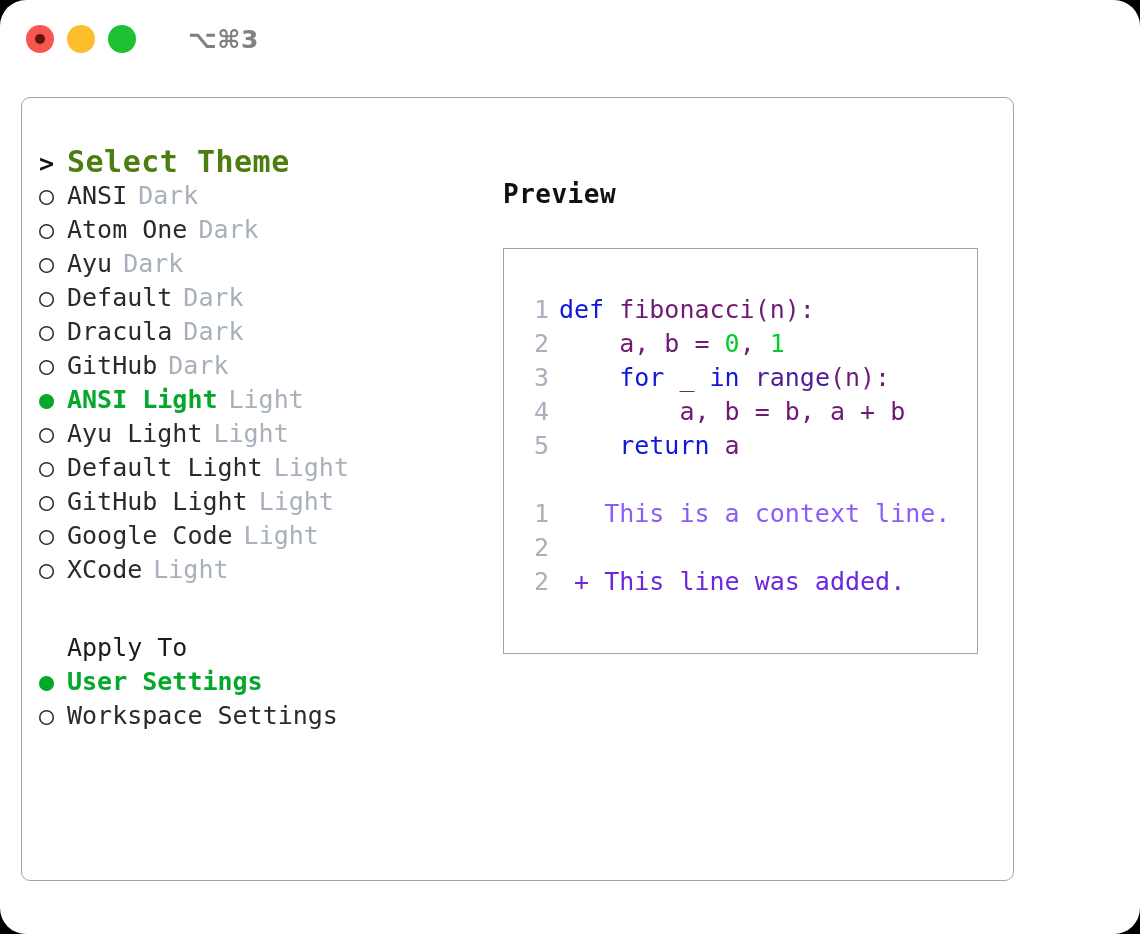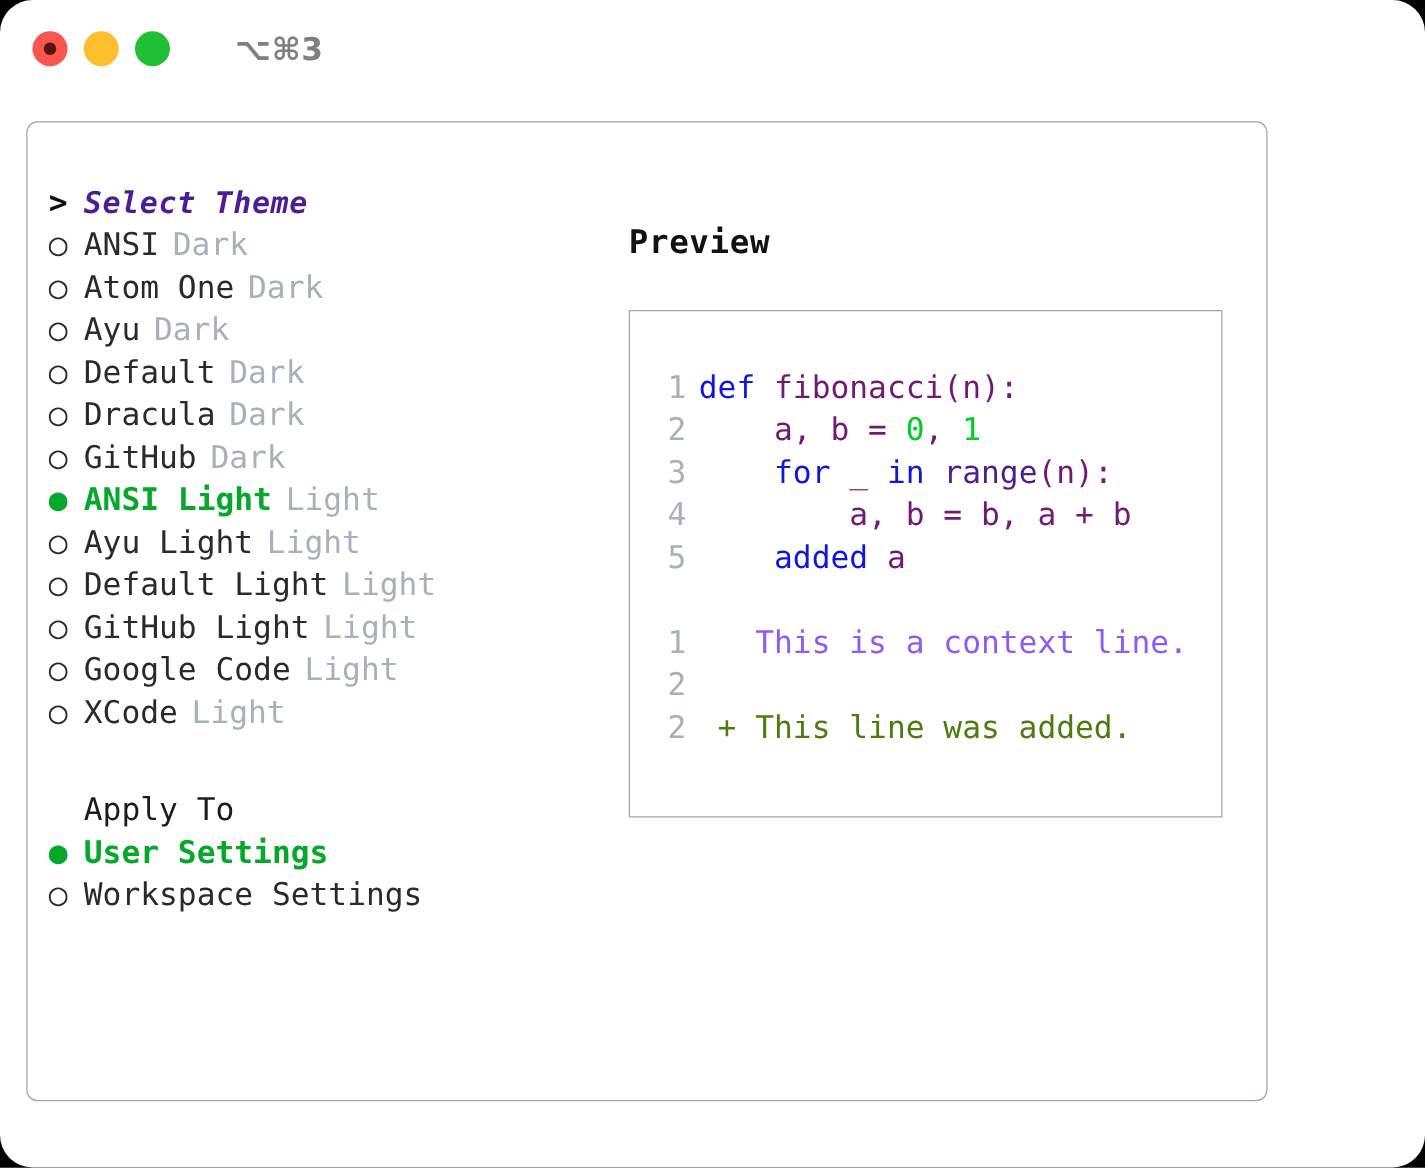--- a/index.html
+++ b/index.html
@@ -111,24 +111,23 @@
     width: 28px;
     flex: 0 0 auto;
     text-align: left;
     font-size: 25px;
   }
   .marker.unselected { color: #2b2b2b; }
   .marker.selected   { color: #05a82b; }
 
   .heading {
     font-weight: bold;
-    color: #4c1d95;
-    font-size: 24px;
+    color: #4d7c0f;
+    font-size: 30px;
     letter-spacing: 0.5px;
-    font-style: italic;
   }
   .section-caret { width: 28px; flex: 0 0 auto; font-weight: bold; color:#111; }
 
   .theme-name      { color: #2a2a2a; }
   .theme-name.sel  { color: #05a82b; font-weight: bold; }
   .theme-kind      { color: #a8b0bc; margin-left: 11px; }
 
   .subheading {
     color: #1c1c1c;
     font-size: 25px;
@@ -177,21 +176,21 @@
     text-align: right;
     margin-right: 10px;
   }
   .code-body { white-space: pre; }
   .tok-kw      { color: #0f17d8; }
   .tok-builtin { color: #4c1d95; }
   .tok-num     { color: #06cc29; }
   .tok-plain   { color: #701a75; }
   .tok-ctx     { color: #8b5cf6; }
   .tok-del     { color: #cc1414; }
-  .tok-add     { color: #4d7c0f; }
+  .tok-add     { color: #6d28d9; }
   .blank-line  { height: 34px; }
 </style>
 </head>
 <body>
 
 <div id="window">
 
   <div id="titlebar">
     <div class="dot red"></div>
     <div class="dot yellow"></div>
@@ -242,21 +241,21 @@
 
       <div id="right-col">
         <div class="preview-title">Preview</div>
 
         <div id="preview-box">
           <div id="code-block">
               <div class="code-line"><span class="lineno">1</span><span class="code-body"><span class="tok-kw">def</span><span class="tok-plain"> fibonacci(n):</span></span></div>
               <div class="code-line"><span class="lineno">2</span><span class="code-body"><span class="tok-plain">    a, b = </span><span class="tok-num">0</span><span class="tok-plain">, </span><span class="tok-num">1</span></span></div>
               <div class="code-line"><span class="lineno">3</span><span class="code-body"><span class="tok-plain">    </span><span class="tok-kw">for</span><span class="tok-plain"> _ </span><span class="tok-kw">in</span><span class="tok-plain"> </span><span class="tok-builtin">range</span><span class="tok-plain">(n):</span></span></div>
               <div class="code-line"><span class="lineno">4</span><span class="code-body"><span class="tok-plain">        a, b = b, a + b</span></span></div>
-              <div class="code-line"><span class="lineno">5</span><span class="code-body"><span class="tok-plain">    </span><span class="tok-kw">added</span><span class="tok-plain"> a</span></span></div>
+              <div class="code-line"><span class="lineno">5</span><span class="code-body"><span class="tok-plain">    </span><span class="tok-kw">return</span><span class="tok-plain"> a</span></span></div>
             </div>
           <div class="blank-line"></div>
           <div id="diff-block">
               <div class="code-line"><span class="lineno">1</span><span class="code-body"><span class="tok-ctx">   This is a context line.</span></span></div>
               <div class="code-line"><span class="lineno">2</span></div>
               <div class="code-line"><span class="lineno">2</span><span class="code-body"><span class="tok-add"> + This line was added.</span></span></div>
             </div>
         </div>
       </div>
 

